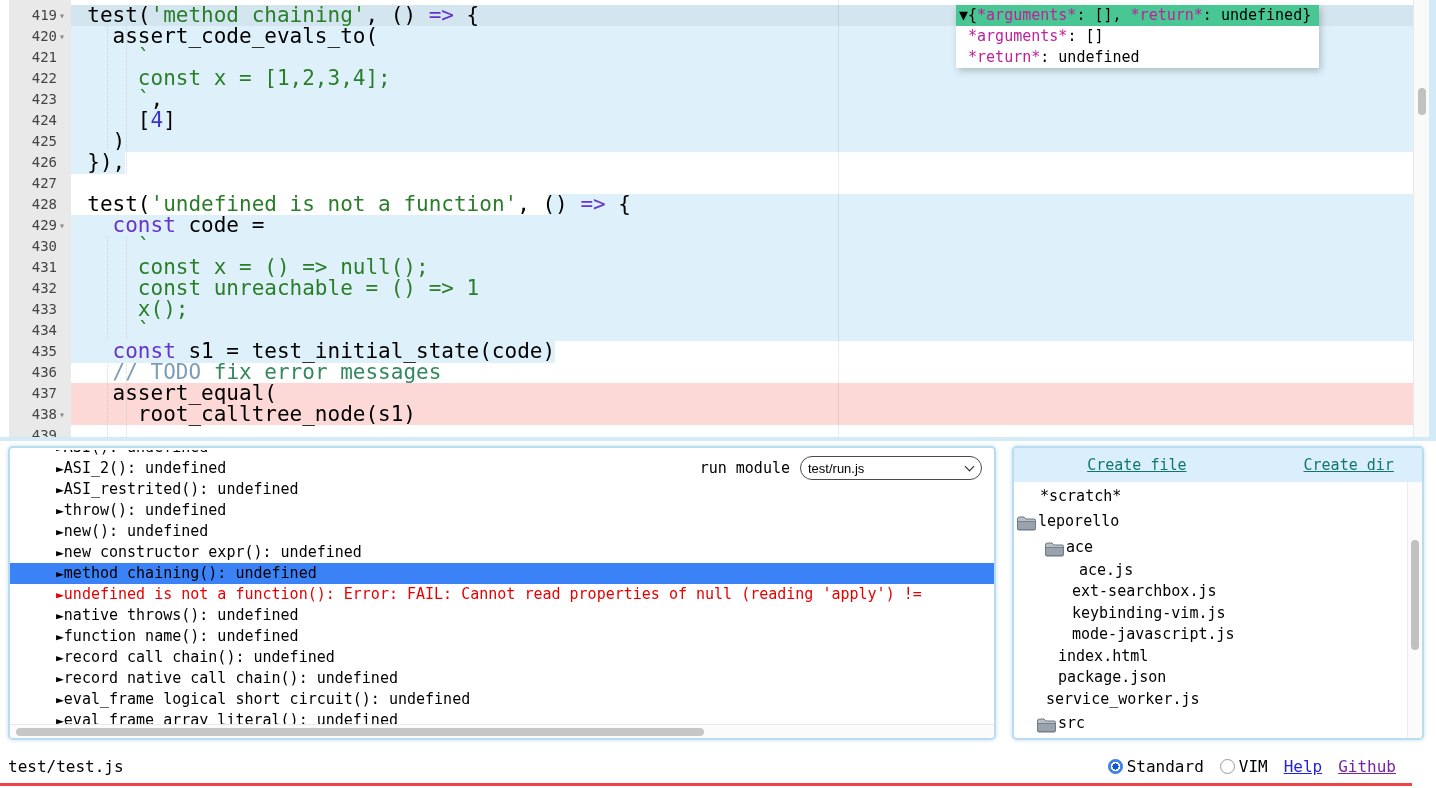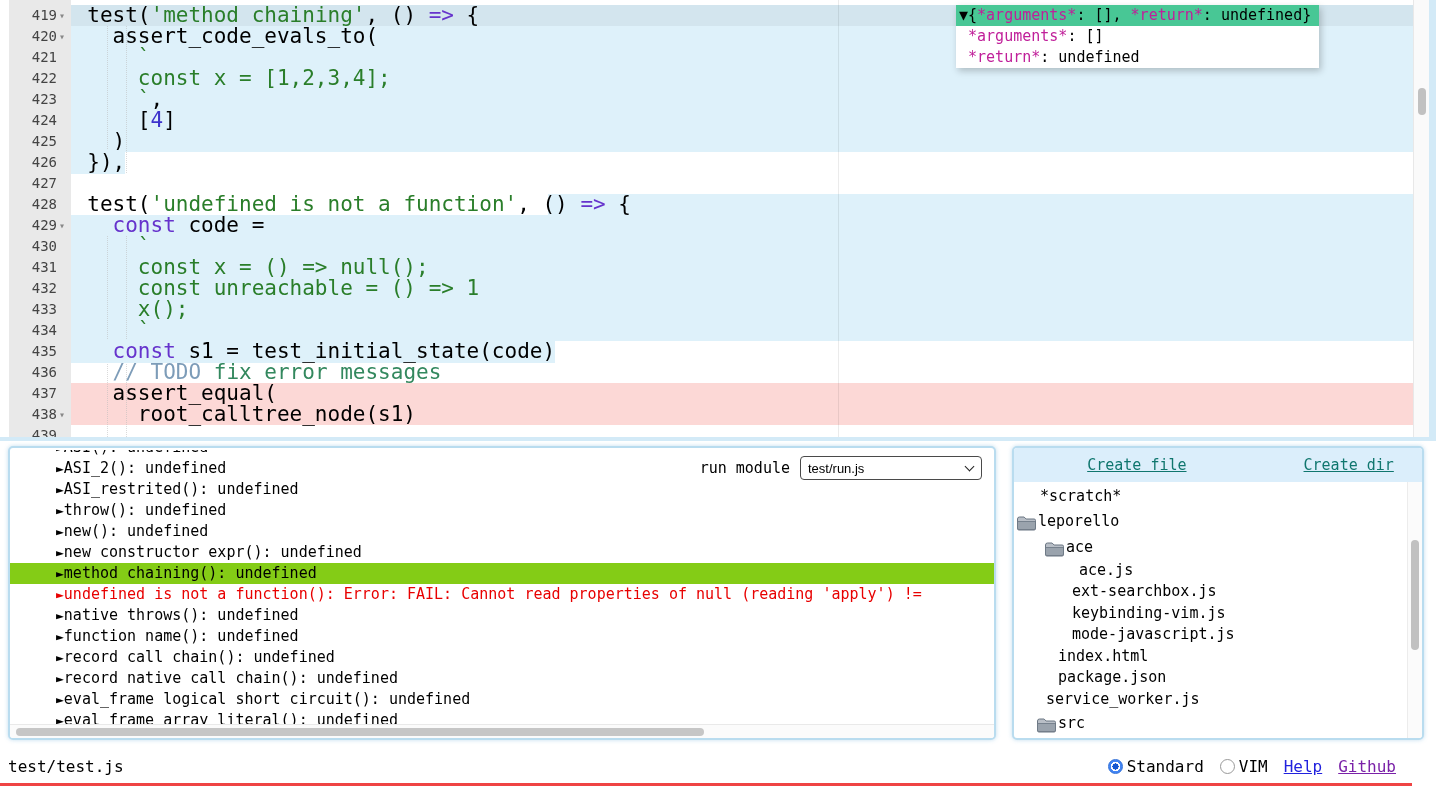--- a/index.html
+++ b/index.html
@@ -44,28 +44,28 @@
 
   
   .panel { position:absolute; background:#fff; border:2px solid #b9dcef; border-radius:5px;
            box-shadow:0 0 4px rgba(120,180,220,.45); }
 
   .out-panel { left:8px; top:446px; width:988px; height:294px; overflow:hidden; }
   .run-module { position:absolute; top:8px; right:12px; display:flex; gap:10px; align-items:center;
                 font-size:15px; z-index:3; }
   .sel-wrap { position:relative; display:inline-block; }
   .sel-wrap select { appearance:none; -webkit-appearance:none; width:182px; height:24px; background:#fff;
-                     border:1px solid #4a4a4a; border-radius:4px; font-family:"Liberation Sans",sans-serif;
+                     border:1px solid #4a4a4a; border-radius:12px; font-family:"Liberation Sans",sans-serif;
                      font-size:13px; padding:0 22px 0 7px; color:#000; }
   .sel-chevron { position:absolute; right:9px; top:7px; width:7px; height:7px;
                  border-right:1.6px solid #222; border-bottom:1.6px solid #222; transform:rotate(45deg); pointer-events:none; }
   .out-list { position:absolute; top:2px; left:0; right:0; bottom:14px; overflow:hidden; }
   .out-item { height:21px; line-height:21px; padding-left:46px; white-space:pre; font-size:15px; }
   .out-item.clip { margin-top:-13px; }
-  .out-item.selected { background:#84cc16; }
+  .out-item.selected { background:#3b82f6; }
   .out-item.error { color:#e80000; }
   .out-arrow { font-size:13px; }
   .hscroll { position:absolute; left:0; right:0; bottom:0; height:14px; background:#fbfbfb; border-top:1px solid #e9e9e9; }
   .hscroll .thumb { position:absolute; left:6px; top:3px; height:8px; width:688px; background:#c6c6c6; border-radius:4px; }
 
   .file-panel { left:1012px; top:446px; width:412px; height:294px; overflow:hidden; }
   .fp-header { height:34px; background:#dbeefb; display:flex; justify-content:center; align-items:center;
                gap:72px; font-size:15px; }
   .fp-header a { color:#0f766e; text-decoration:underline; cursor:pointer;margin-left:45px; }
   .tree { position:absolute; top:34px; left:0; right:15px; bottom:0; overflow:hidden; font-size:15px; padding-top:4px; }

